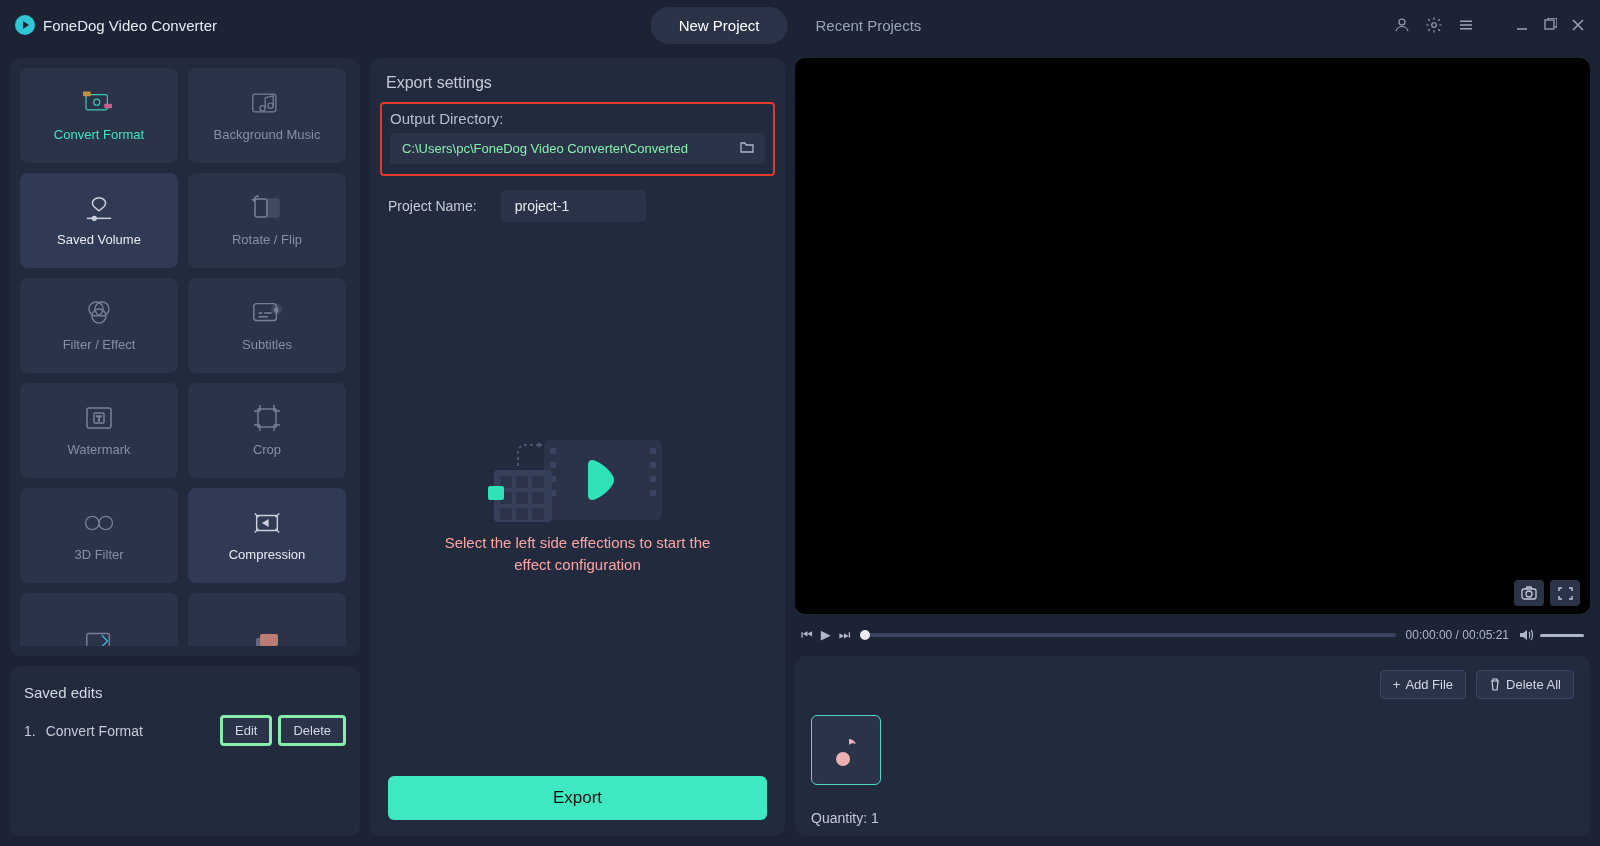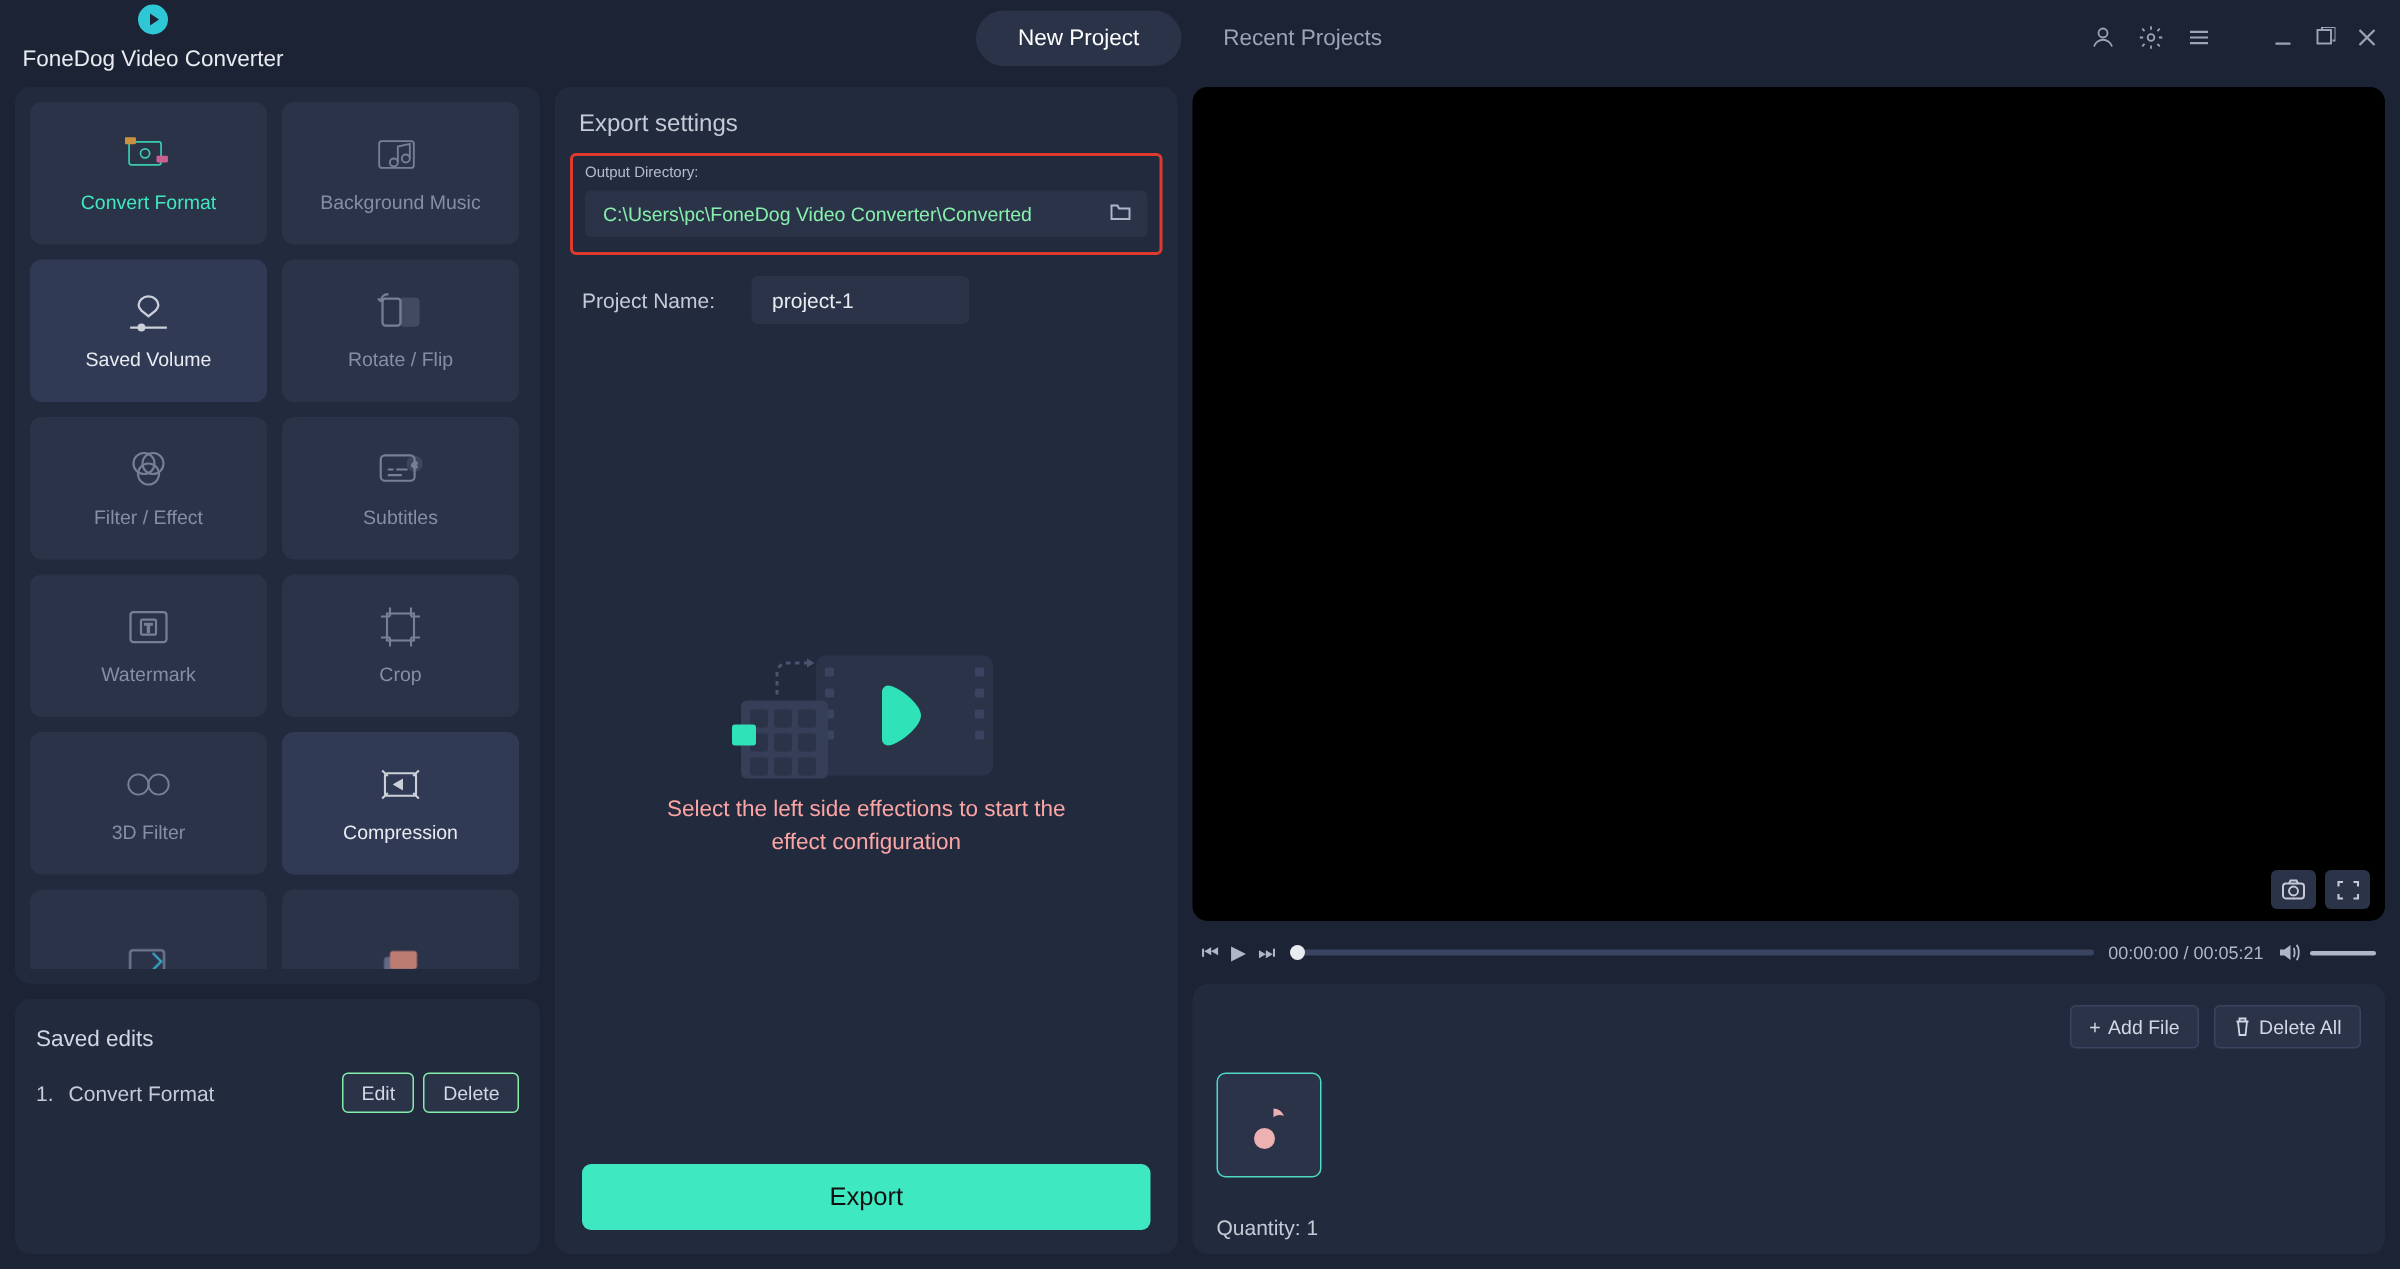--- a/index.html
+++ b/index.html
@@ -7,21 +7,21 @@
   width: 1600px; height: 846px;
   background: #1c2335;
   font-family: -apple-system, Segoe UI, Arial, sans-serif;
   color: #c5cad6;
   overflow: hidden;
   font-size: 14px;
 }
 .titlebar {
   height: 50px; display: flex; align-items: center; padding: 0 15px;
 }
-.logo { display: flex; align-items: center; gap: 8px; flex-direction: column; }
+.logo { display: flex; align-items: center; gap: 8px; }
 .logo-icon { width: 20px; height: 20px; border-radius: 50%; background: #2ec7d6; display:flex;align-items:center;justify-content:center; }
 .logo-icon::after { content:''; width:0;height:0;border-left:6px solid #1c2335;border-top:4px solid transparent;border-bottom:4px solid transparent; margin-left:2px; }
 .app-name { color:#e8ebf0; font-size:15px; }
 .tabs { position:absolute; left:50%; transform:translateX(-50%); display:flex; gap:0; }
 .tab {
   padding: 10px 28px; border-radius: 22px; color:#9aa3b8; cursor:pointer; font-size:15px;
 }
 .tab.active { background:#2b3349; color:#fff; font-weight:500; }
 .window-ctrls { margin-left:auto; display:flex; gap:14px; align-items:center; color:#9aa3b8; }
 .window-ctrls span { cursor:pointer; }
@@ -40,27 +40,27 @@
 }
 .effect-item.active { color:#3ee8c1; }
 .effect-item.highlight { color:#e8ebf0; background:#303a54; }
 .effect-icon { width:32px; height:28px; display:flex; align-items:center; justify-content:center; opacity:.85; }
 .effect-label { font-size:13px; }
 
 .saved-panel { background:#222a3e; border-radius:10px; padding:18px 14px; min-height:170px; }
 .saved-title { font-size:15px; margin-bottom:14px; color:#d2d7e4; }
 .saved-row { display:flex; align-items:center; justify-content:space-between; font-size:14px; }
 .saved-row .btns { display:flex; gap:6px; }
-.small-btn { background:#2b3349; border:1px solid #86efac; color:#d2d7e4; padding:5px 12px; border-radius:4px; cursor:pointer; font-size:13px; }
+.small-btn { background:#2b3349; border:3px solid #86efac; color:#d2d7e4; padding:5px 12px; border-radius:4px; cursor:pointer; font-size:13px; }
 
 .middle { width:415px; background:#222a3e; border-radius:10px; padding:16px 0 16px; display:flex; flex-direction:column; }
 .mid-inner { padding:0 10px; }
 .section-title { color:#c5cad6; font-size:16px; margin-bottom:10px; padding:0 6px; }
 .outdir-box { border:2px solid #e03a2c; border-radius:4px; padding:6px 8px 10px; }
-.field-label { color:#b6bdcf; font-size:10px; margin-bottom:6px; }
+.field-label { color:#b6bdcf; font-size:15px; margin-bottom:6px; }
 .dir-input { background:#2b3349; border-radius:4px; padding:8px 34px 8px 12px; position:relative; color:#86efac; font-size:13px; }
 .folder-icon { position:absolute; right:10px; top:7px; color:#aeb6ca; cursor:pointer; }
 .proj-row { display:flex; align-items:center; gap:24px; margin-top:14px; padding:0 8px; }
 .proj-input { background:#2b3349; border:none; color:#e8ebf0; padding:8px 14px; border-radius:4px; font-size:14px; width:145px; }
 
 .placeholder { flex:1; display:flex; flex-direction:column; align-items:center; justify-content:center; color:#fca5a5; }
 .placeholder-text { text-align:center; font-size:15px; line-height:1.5; max-width:300px; }
 .ph-graphic { width:180px; height:110px; position:relative; }
 
 .export-btn { margin:0 18px; background:#3ee8c1; color:#111; border:none; border-radius:6px; height:44px; font-size:17px; cursor:pointer; }

